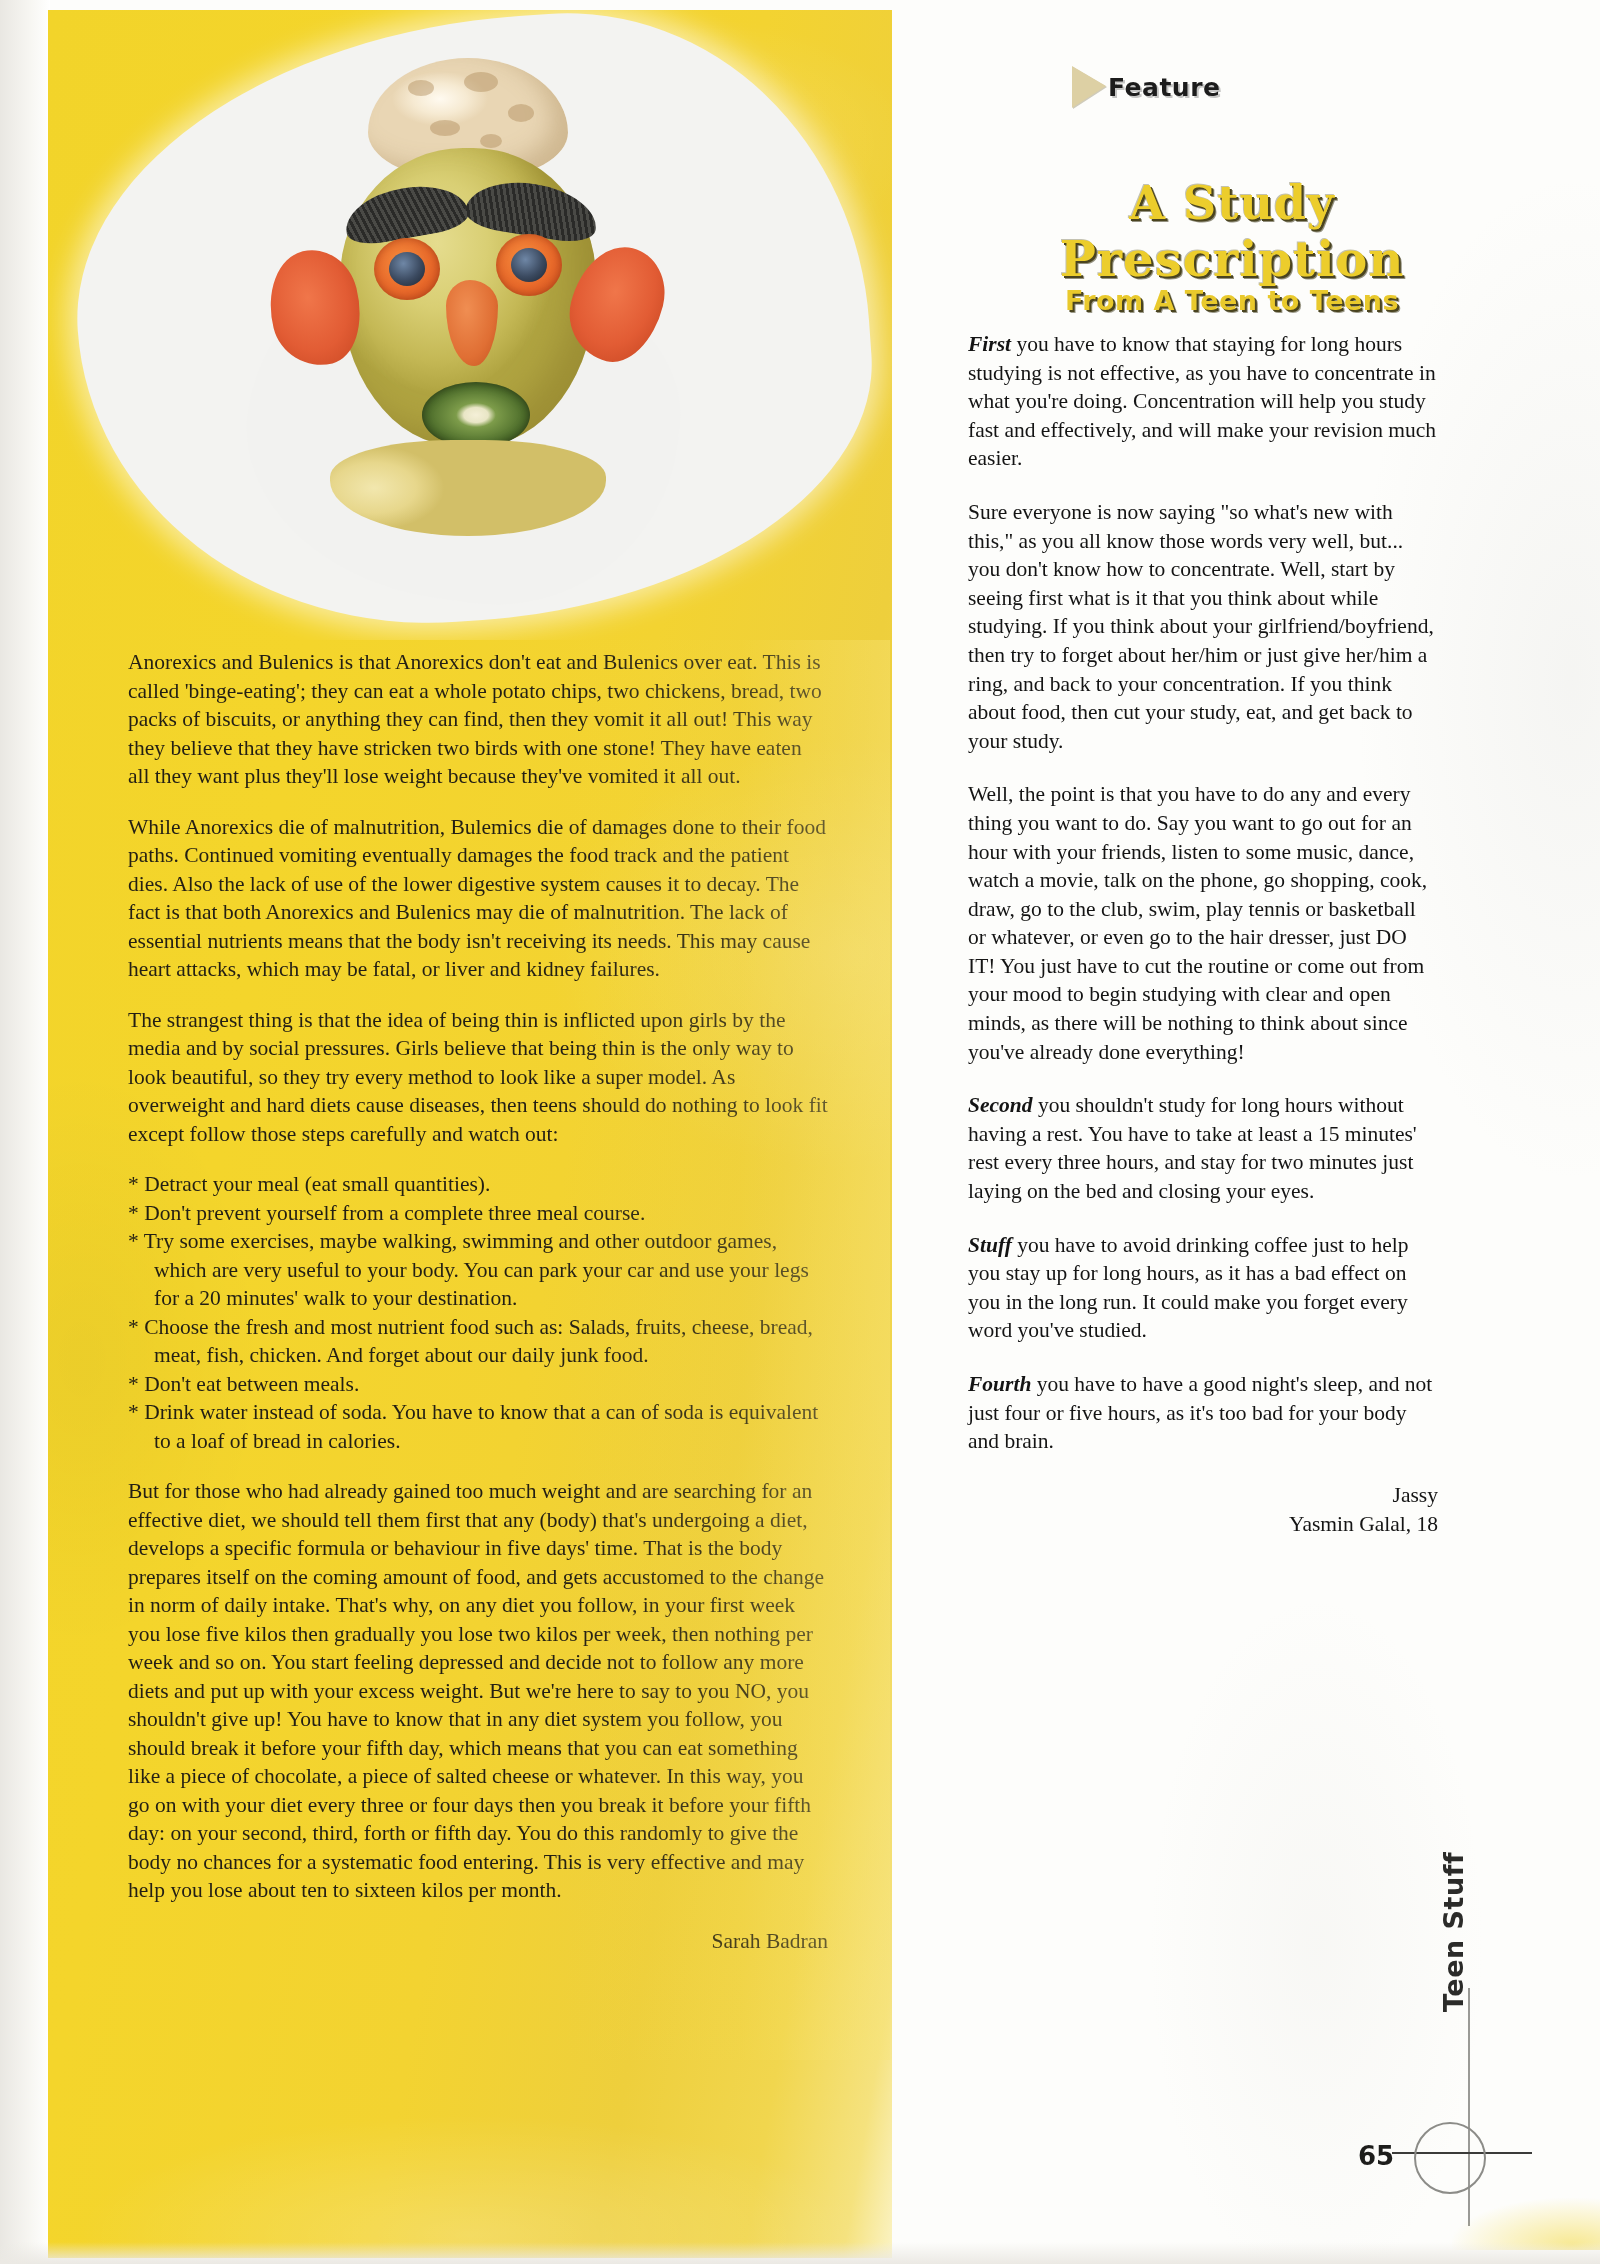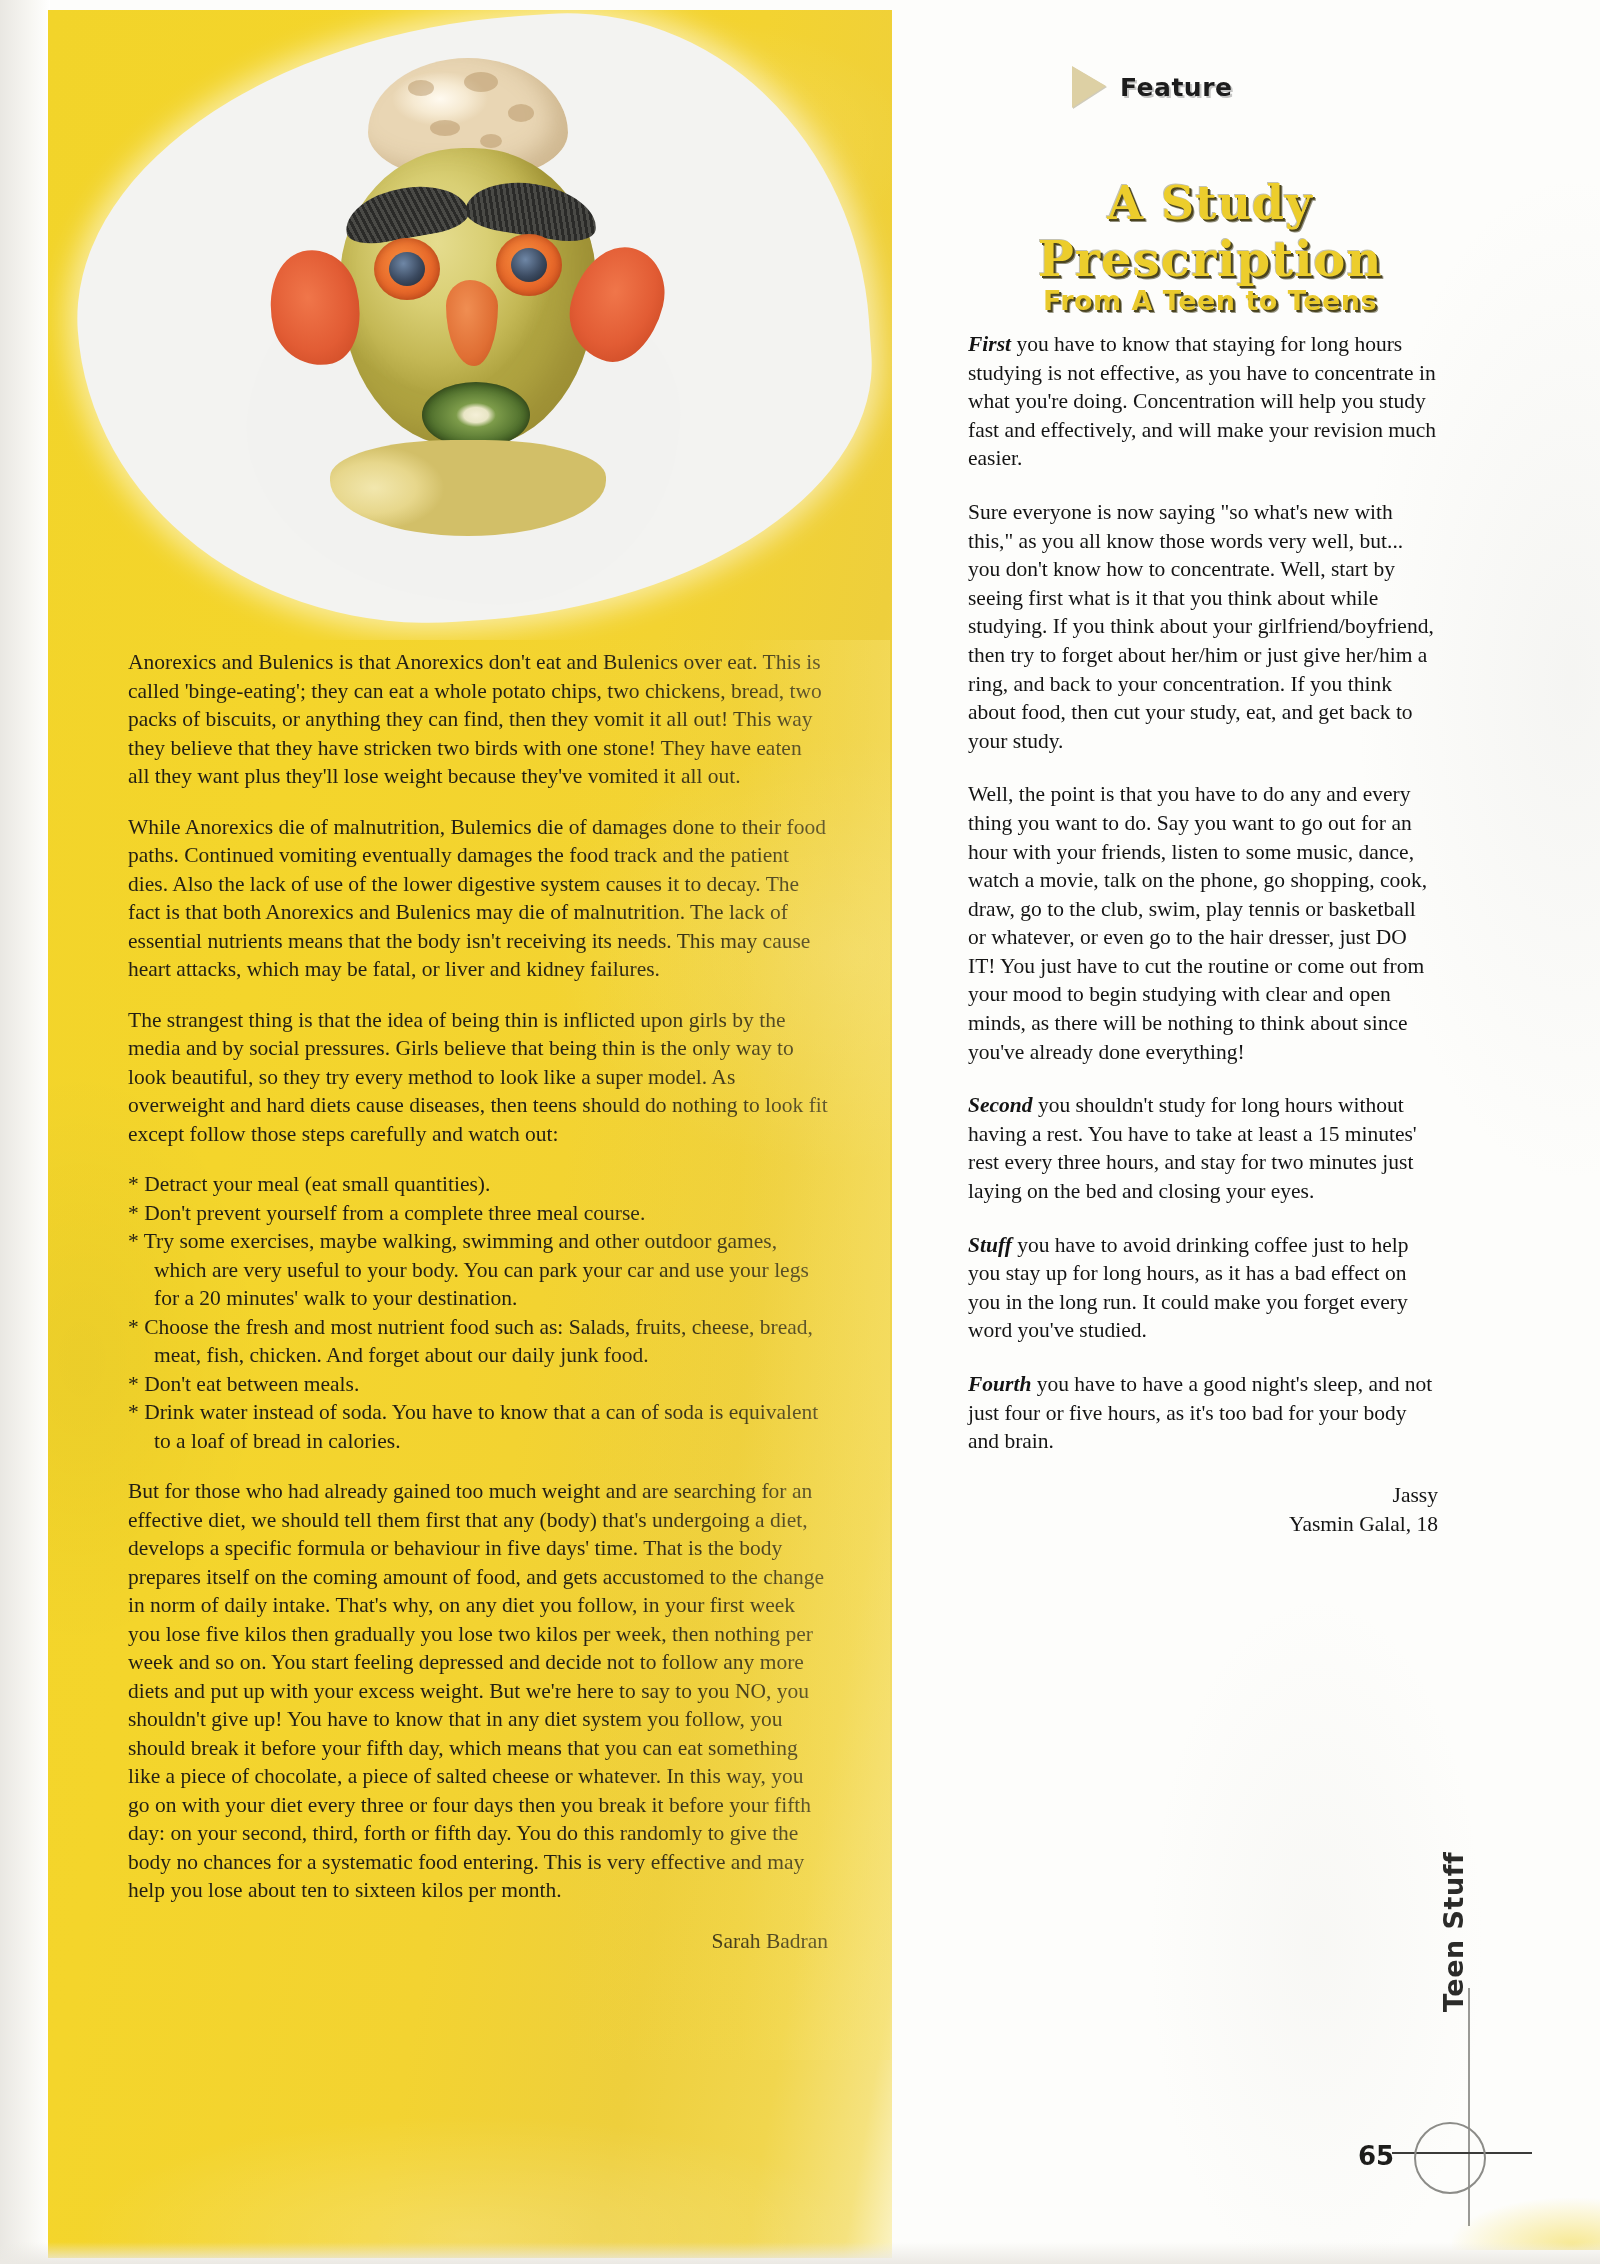--- a/index.html
+++ b/index.html
@@ -210,41 +210,41 @@
     background: linear-gradient(90deg, rgba(244,214,60,0) 0%, rgba(244,216,70,0.18) 55%, rgba(248,228,120,0.42) 100%);
     pointer-events: none;
   }
 
   .feature-tag {
     position: absolute;
     left: 1072px;
     top: 66px;
     display: flex;
     align-items: center;
-    gap: 14px;
+    gap: 2px;
   }
   .feature-tri {
     width: 0; height: 0;
     border-top: 20px solid transparent;
     border-bottom: 22px solid transparent;
     border-left: 34px solid #ddd0a4;
     filter: drop-shadow(1px 1px 0 rgba(120,110,70,0.35));
   }
   .feature-label {
     font-family: "DejaVu Sans", sans-serif;
     font-weight: bold;
     font-size: 25px;
     letter-spacing: 0.5px;
     color: #1c1c1c;
     text-shadow: 2px 2px 0 rgba(0,0,0,0.22);
   }
 
   .title-block {
     position: absolute;
-    left: 960px;
+    left: 982px;
     top: 180px;
     width: 500px;
     text-align: center;
   }
   .title-l1, .title-l2 {
     font-family: "DejaVu Serif", "Liberation Serif", serif;
     font-weight: bold;
     color: #eccd2c;
     letter-spacing: 1px;
     text-shadow:

